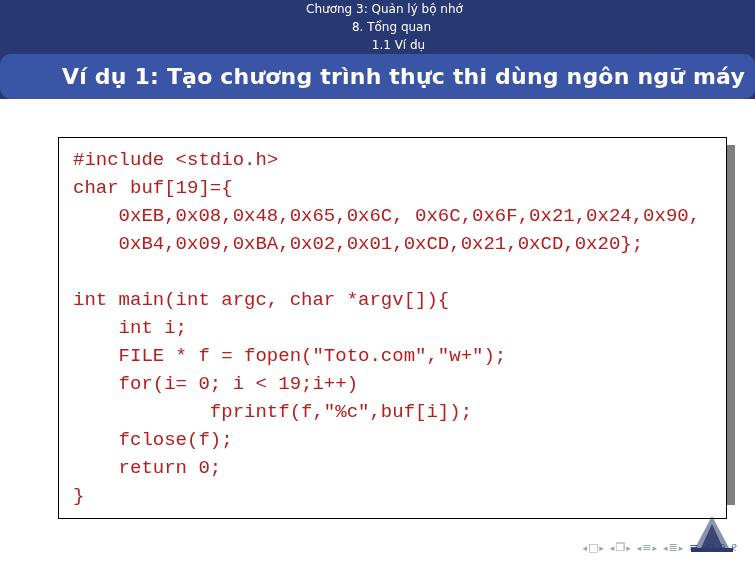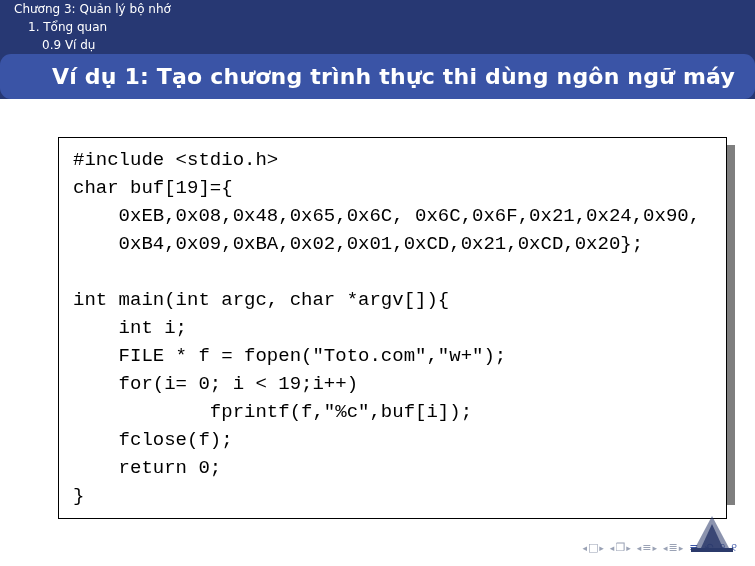--- a/index.html
+++ b/index.html
@@ -8,20 +8,21 @@
       height: 566px;
       background: #ffffff;
       font-family: "DejaVu Sans", "Arial", sans-serif;
       position: relative;
       overflow: hidden;
     }
     .header {
       background: #273873;
       color: #ffffff;
       width: 100%;
+      text-align: center;
     }
     .crumb-row {
       font-size: 12px;
       line-height: 18px;
       padding-left: 14px;
     }
     .crumb-row.r2 { padding-left: 28px; }
     .crumb-row.r3 { padding-left: 42px; }
     .title-bar {
       background: #3a54a6;
@@ -46,21 +47,21 @@
       z-index: 0;
     }
     .code-block {
       position: relative;
       background: #ffffff;
       border: 1px solid #000;
       padding: 8px 12px 8px 14px;
       font-family: "Courier New", monospace;
       font-size: 19px;
       line-height: 28px;
-      color: #000000;
+      color: #b91c1c;
       white-space: pre;
       z-index: 1;
     }
     .nav-bar {
       position: absolute;
       bottom: 12px;
       right: 18px;
       display: flex;
       align-items: center;
       gap: 6px;
@@ -91,22 +92,22 @@
       left: 0;
       right: 0;
       height: 30px;
     }
   </style>
 </head>
 <body>
 
 <div class="header">
   <div class="crumb-row">Chương 3: Quản lý bộ nhớ</div>
-  <div class="crumb-row r2">1. Tổng quan</div>
-  <div class="crumb-row r3">0.9 Ví dụ</div>
+  <div class="crumb-row r2">8. Tổng quan</div>
+  <div class="crumb-row r3">1.1 Ví dụ</div>
   <div class="title-bar">Ví dụ 1: Tạo chương trình thực thi dùng ngôn ngữ máy</div>
 </div>
 
 <div class="content-wrap">
   <div class="code-shadow"></div>
   <div class="code-block">#include &lt;stdio.h&gt;
 char buf[19]={
     0xEB,0x08,0x48,0x65,0x6C, 0x6C,0x6F,0x21,0x24,0x90,
     0xB4,0x09,0xBA,0x02,0x01,0xCD,0x21,0xCD,0x20};
 

